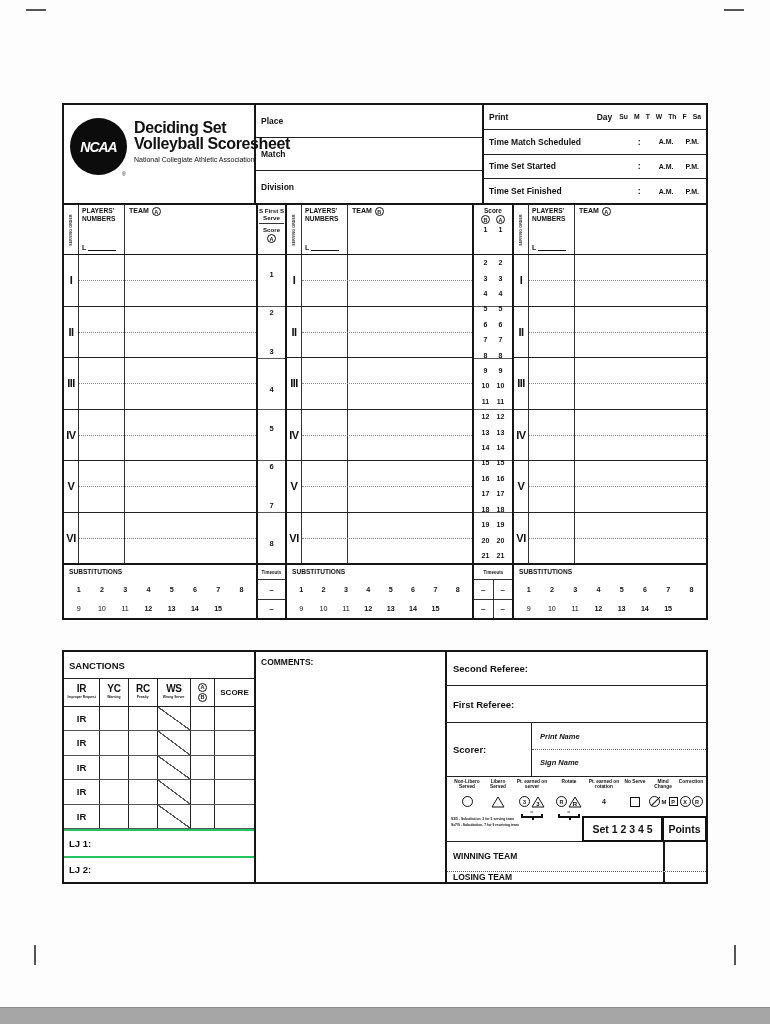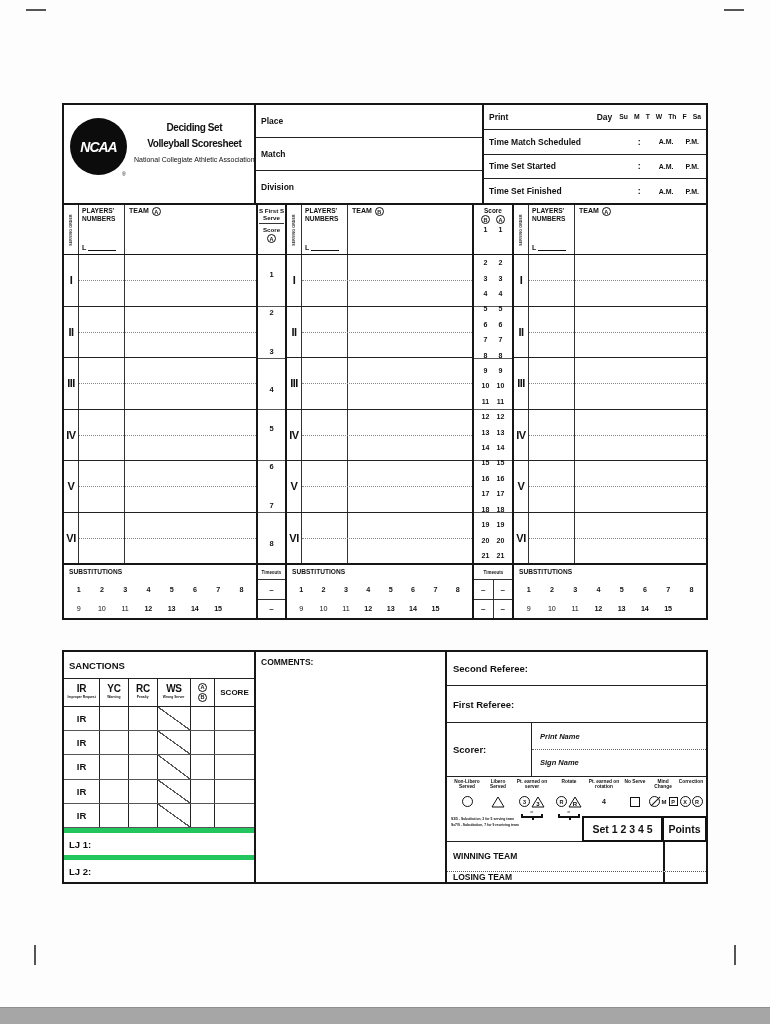--- a/index.html
+++ b/index.html
@@ -12,21 +12,21 @@
   .crop.v { width:2px; height:20px; }
   .scanbar { position:absolute; left:0; right:0; bottom:0; height:17px; background:#a6a6a6; border-top:1px solid #8f8f8f; }
 
   
   .top-form { position:absolute; left:62px; top:103px; width:646px; height:517px; border:2px solid #161616; background:#fff; display:flex; flex-direction:column; }
   .form-header { height:100px; display:flex; border-bottom:2px solid #161616; }
   .brand { width:192px; border-right:2px solid #161616; display:flex; padding:9px 4px 4px 6px; position:relative; }
   .logo { width:57px; height:57px; background:#0c0c0c; border-radius:50%; color:#fff; display:flex; align-items:center; justify-content:center; font-style:italic; font-weight:bold; font-size:14px; letter-spacing:-1px; margin-top:4px; flex:0 0 auto; }
   .logo-reg { position:absolute; left:58px; top:66px; font-size:5px; }
   .brand-text { margin-left:7px; padding-top:6px; }
-  .brand-title { font-size:10px; font-weight:bold; letter-spacing:-0.4px; line-height:16px; white-space:nowrap;text-align:center; }
+  .brand-title { font-size:16px; font-weight:bold; letter-spacing:-0.4px; line-height:16px; white-space:nowrap; }
   .brand-sub { font-size:7px; margin-top:4px; white-space:nowrap; }
   .hdr-mid { width:228px; border-right:2px solid #161616; display:flex; flex-direction:column; }
   .hdr-right { flex:1; display:flex; flex-direction:column; }
   .hrow { flex:1; border-bottom:1px solid #222; display:flex; align-items:center; font-size:8.5px; font-weight:bold; padding:0 5px; }
   .hrow:last-child { border-bottom:none; }
   .date-right { margin-left:auto; display:flex; align-items:center; gap:5px; }
   .day-lbl { font-size:8.5px; font-weight:bold; margin-right:2px; }
   .day-abbr { font-size:6.8px; font-weight:600; }
   .trt { margin-left:auto; display:flex; align-items:center; font-size:7px; font-weight:bold; padding-right:2px; }
   .trt .colon { margin-right:18px; font-size:9px; }
@@ -94,21 +94,21 @@
   .san-head > div:last-child { border-right:none; }
   .abbr { font-size:10px; font-weight:bold; line-height:10px; letter-spacing:-0.3px; }
   .subl { font-size:6px; transform:scale(0.55); white-space:nowrap; font-weight:bold; }
   .c-ir{width:36px} .c-yc{width:29px} .c-rc{width:29px} .c-ws{width:33px} .c-ab{width:24px} .c-sc{width:41px; flex:1}
   .san-rows { height:145px; display:flex; flex-direction:column; }
   .san-row { flex:1; display:flex; border-bottom:1px solid #555; }
   .san-row > div { border-right:1px solid #222; }
   .san-row > div:last-child { border-right:none; }
   .san-row .lab { display:flex; align-items:center; justify-content:center; font-size:9.5px; font-weight:bold; }
   .diag { background:linear-gradient(to top right, transparent calc(50% - 0.6px), #555 calc(50% - 0.6px), #555 calc(50% + 0.6px), transparent calc(50% + 0.6px)); }
-  .lj-row { height:31px; border-top:5px solid #22c55e; display:flex; align-items:center; font-size:9.5px; font-weight:bold; padding-left:5px; }
+  .lj-row { height:31px; border-top:2px solid #22c55e; display:flex; align-items:center; font-size:9.5px; font-weight:bold; padding-left:5px; }
   .lj-row:first-of-type { border-top:none; }
   .comments { width:200px; border-right:2px solid #161616; padding:5px; font-size:8.5px; font-weight:bold; }
   .officials { flex:1; display:flex; flex-direction:column; }
   .off-row { border-bottom:1px solid #222; display:flex; align-items:center; font-size:9.5px; font-weight:bold; padding-left:6px; }
   .off-r1 { height:40px; } .off-r2 { height:37px; }
   .off-scorer { height:58px; border-bottom:1px solid #222; display:flex; }
   .scorer-lbl { width:85px; border-right:1px solid #222; display:flex; align-items:center; padding-left:6px; font-size:9.5px; font-weight:bold; }
   .scorer-right { flex:1; display:flex; flex-direction:column; }
   .name-row { flex:1; display:flex; align-items:center; padding-left:8px; font-size:7.5px; font-weight:bold; font-style:italic; }
   .name-row.print { border-bottom:1px dotted #666; }

